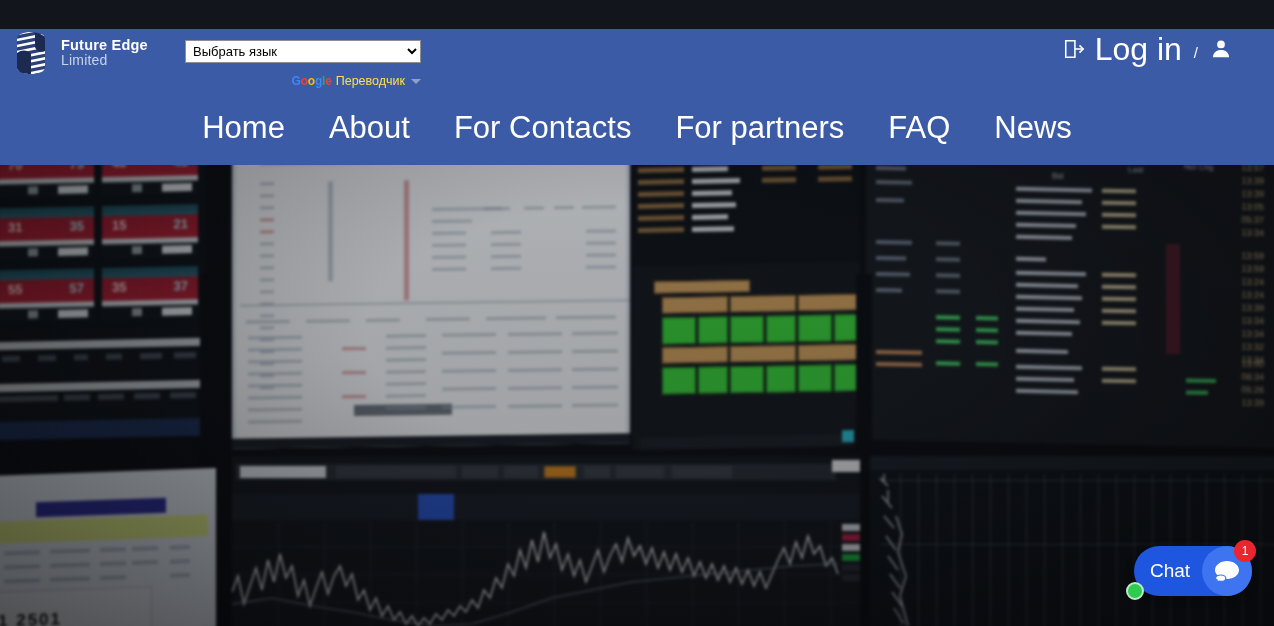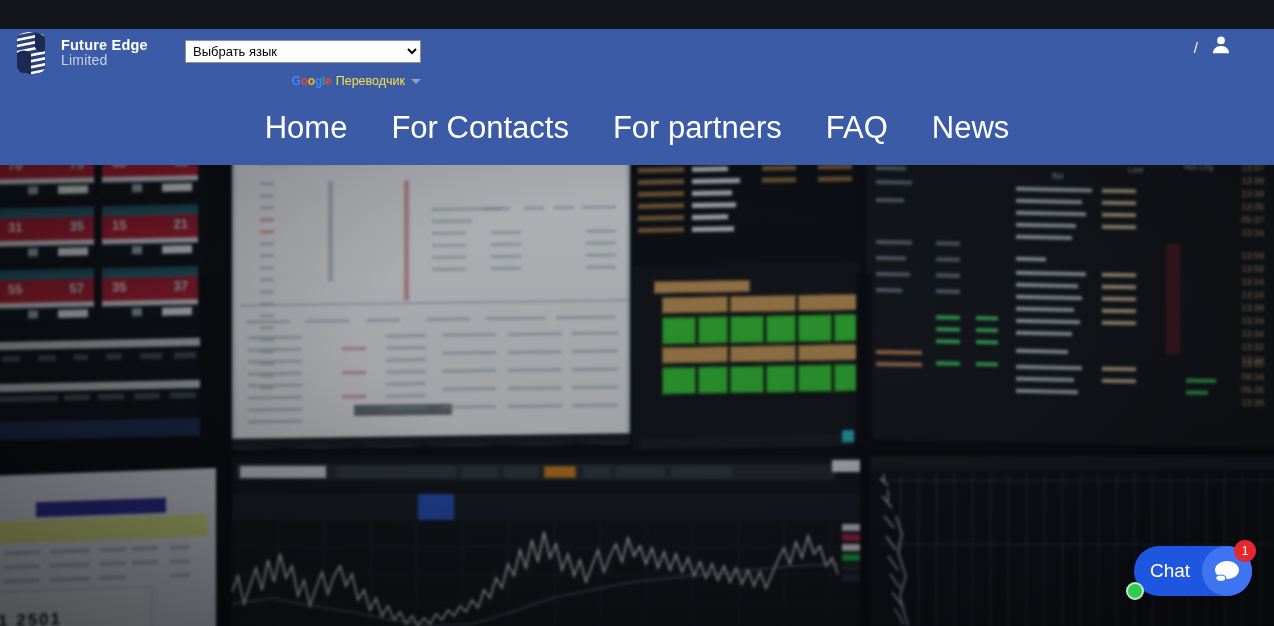--- a/index.html
+++ b/index.html
@@ -278,32 +278,41 @@
           <option>Выбрать язык</option>
         </select>
         <div class="gt-brand">
           <span class="gt-g"><span>G</span><span>o</span><span>o</span><span>g</span><span>l</span><span>e</span></span>
           <span class="gt-word">Переводчик</span>
           <span class="gt-caret"></span>
         </div>
       </div>
 
       <div class="auth">
+        <a href="#">
+          <svg width="22" height="22" viewBox="0 0 24 24" fill="none" stroke="#ffffff" stroke-width="1.7">
+            <path d="M3 3 H13 V21 H3 Z"></path>
+            <path d="M13 12 H22"></path>
+            <path d="M18 8 L22 12 L18 16"></path>
+          </svg>
+          <span>Log in</span>
+        </a>
         <span class="sep">/</span>
         <a href="#">
           <svg width="22" height="22" viewBox="0 0 24 24" fill="#ffffff">
             <circle cx="12" cy="7" r="4.2"></circle>
             <path d="M3.2 21 C3.2 15.8 7.2 13 12 13 C16.8 13 20.8 15.8 20.8 21 Z"></path>
           </svg>
         </a>
       </div>
     </div>
 
     <nav class="nav">
       <a href="#">Home</a>
+      <a href="#">About</a>
       <a href="#">For Contacts</a>
       <a href="#">For partners</a>
       <a href="#">FAQ</a>
       <a href="#">News</a>
     </nav>
   </div>
 
   <div class="hero">
     <div class="hero-inner">
 

